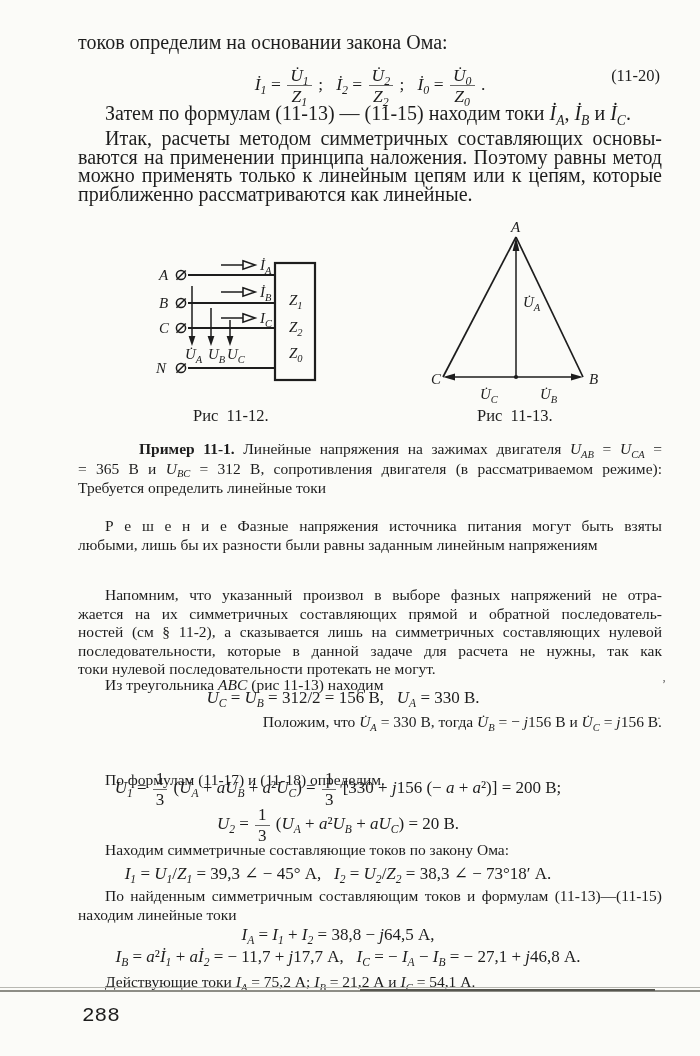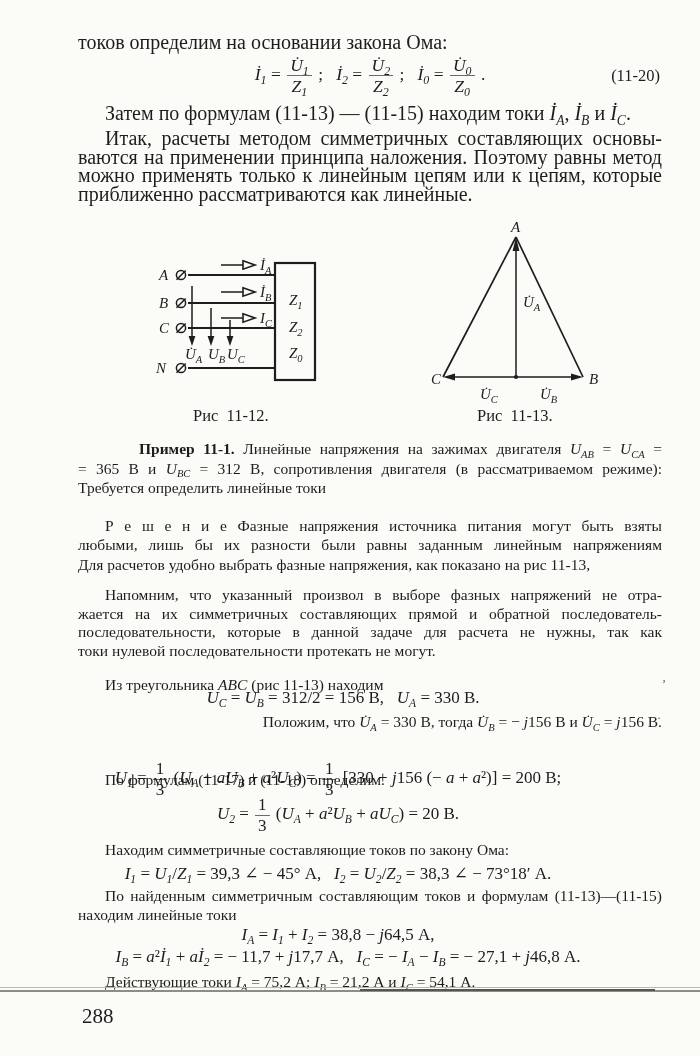--- a/index.html
+++ b/index.html
@@ -14,26 +14,26 @@
   .petit2{line-height:18.6px;}
   .exlh{line-height:19.7px;}
   .just div{text-align:justify;text-align-last:justify;}
   .just div:last-child{text-align-last:left;}
   .indent > div:first-child{text-indent:27px;}
   .sline{text-indent:27px;}
   i{font-style:italic;}
   b{font-weight:bold;margin-left:34px;}
   sub{font-size:68%;line-height:0;position:relative;top:0.34em;vertical-align:baseline;font-style:italic;letter-spacing:0;}
   .formula{font-size:17px;text-align:center;white-space:pre;}
-  .frac{display:inline-block;vertical-align:middle;text-align:center;margin:0 2px;line-height:1.05;}
+  .frac{display:inline-block;vertical-align:middle;text-align:center;margin:10px 2px;line-height:1.05;}
   .frac .fn{display:block;padding:0 3px 1px 3px;border-bottom:1px solid rgba(29,29,29,.65);}
   .frac .fd{display:block;padding:1px 3px 0 3px;}
   .eqnum{font-size:16.5px;}
   .caption{font-size:16.5px;white-space:pre;}
-  .pgnum{font-size:21px;}
+  .pgnum{font-size:21px;font-family:Liberation Mono, monospace;}
   .speck{color:#555;font-size:12px;line-height:12px;}
   .rule{background:#b8b8b2;height:1px;}
   .rule2{background:#8d8d86;height:2px;}
   .ruledark{background:#565650;height:2px;}
   svg .thick{stroke:#1d1d1d;stroke-width:2.2;fill:none;}
   svg .thin{stroke:#1d1d1d;stroke-width:1.5;fill:none;}
   svg .tri{stroke:#1d1d1d;stroke-width:1.7;fill:none;}
   svg .fillhead{fill:#1d1d1d;stroke:none;}
   svg .openhead{fill:none;stroke:#1d1d1d;stroke-width:1.6;}
   svg text{fill:#1d1d1d;}
@@ -160,26 +160,26 @@
 
 <div class="abs para petit exlh indent just" style="left:78px;top:439px;">
     <div><b>Пример 11-1.</b> Линейные напряжения на зажимах двигателя <i>U</i><sub>AB</sub> = <i>U</i><sub>CA</sub> =</div>
     <div>= 365 В и <i>U</i><sub>BC</sub> = 312 В, сопротивления двигателя (в рассматриваемом режиме):</div>
     <div>Требуется определить линейные токи</div>
   </div>
 
 <div class="abs para petit indent just" style="left:78px;top:516px;">
     <div>Р е ш е н и е   Фазные напряжения источника питания могут быть взяты</div>
     <div>любыми, лишь бы их разности были равны заданным линейным напряжениям</div>
-    <div>Для расчетов удобно выбрать фазные напряжения, как показано на рис  11-13,</div>
   </div>
 
 <div class="abs para petit petit2 indent just" style="left:78px;top:586px;">
     <div>Напомним, что указанный произвол в выборе фазных напряжений не отра-</div>
     <div>жается на их симметричных составляющих прямой и обратной последователь-</div>
+    <div>ностей (см § 11-2), а сказывается лишь на симметричных составляющих нулевой</div>
     <div>последовательности, которые в данной задаче для расчета не нужны, так как</div>
     <div>токи нулевой последовательности протекать не могут.</div>
   </div>
 
 <div class="abs para petit sline" style="left:78px;top:675px;">Из треугольника <i>ABC</i> (рис  11-13) находим</div>
 
 <div class="abs formula" style="left:78px;top:688px;width:530px;"><span><i>U</i><sub>C</sub> = <i>U</i><sub>B</sub> = 312/2 = 156 В,   <i>U</i><sub>A</sub> = 330 В.</span></div>
 
 <div class="abs para petit sline" style="left:78px;top:712px;text-align:right;">Положим, что <i>U̇</i><sub>A</sub> = 330 В, тогда <i>U̇</i><sub>B</sub> = − <i>j</i>156 В и <i>U̇</i><sub>C</sub>  = <i>j</i>156 В.</div>
 <div class="abs para petit sline" style="left:78px;top:770px;">По формулам (11-17) и (11-18) определим.</div>

